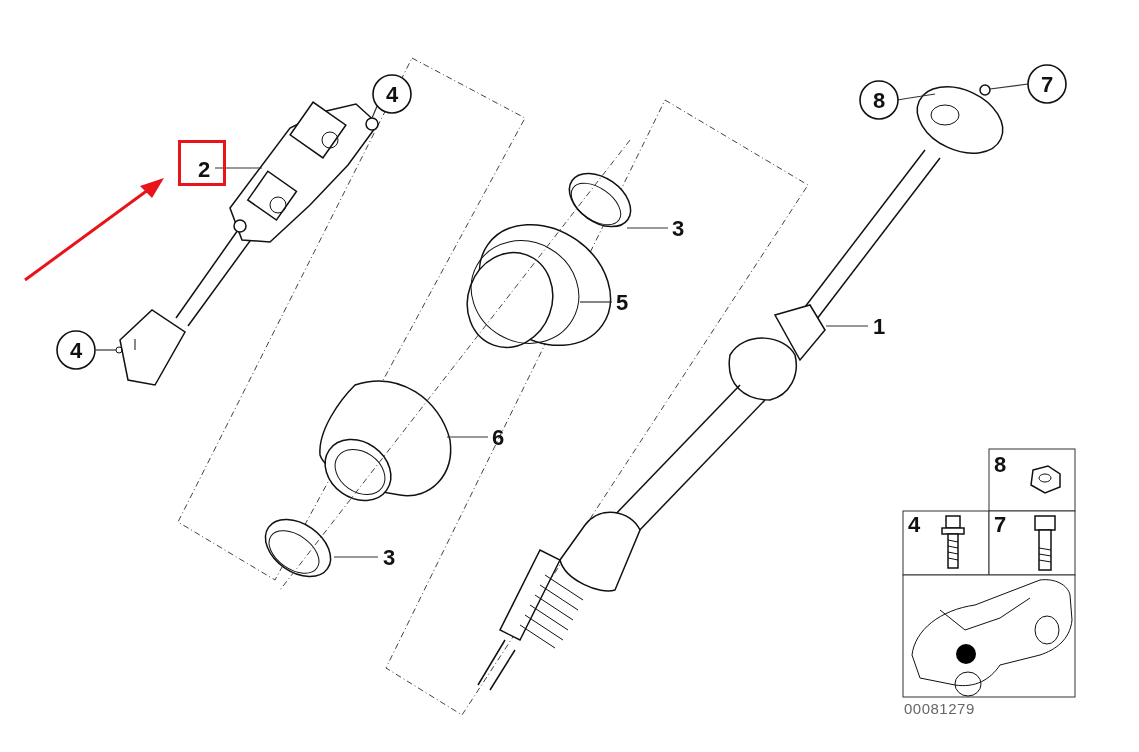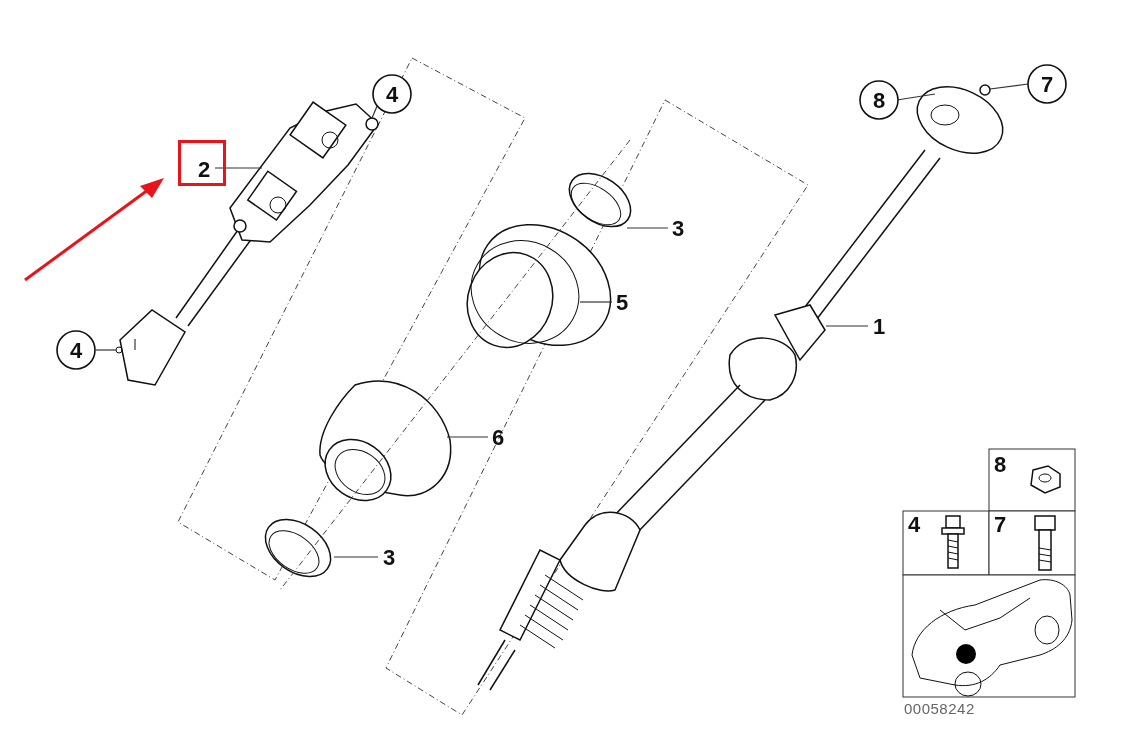--- a/index.html
+++ b/index.html
@@ -148,13 +148,13 @@
       <path class="thin" d="M912,655 C915,630 940,610 975,605 L1040,580 C1055,578 1068,585 1070,595 L1072,620 C1070,640 1055,650 1040,655 L1000,665 C990,680 975,688 955,685 L920,678 Z"></path>
       <path class="thin" d="M940,610 L965,630 L1000,618 L1030,598"></path>
       <ellipse class="thin" cx="968" cy="684" rx="13" ry="12"></ellipse>
       <ellipse class="thin" cx="1047" cy="630" rx="12" ry="14"></ellipse>
       <circle cx="966" cy="654" r="10" fill="#000"></circle>
     </g>
   </g>
 </svg>
 
 <div class="hl-box"></div>
-<div class="code">00058242</div>
+<div class="code">00081279</div>
 
 </body></html>

